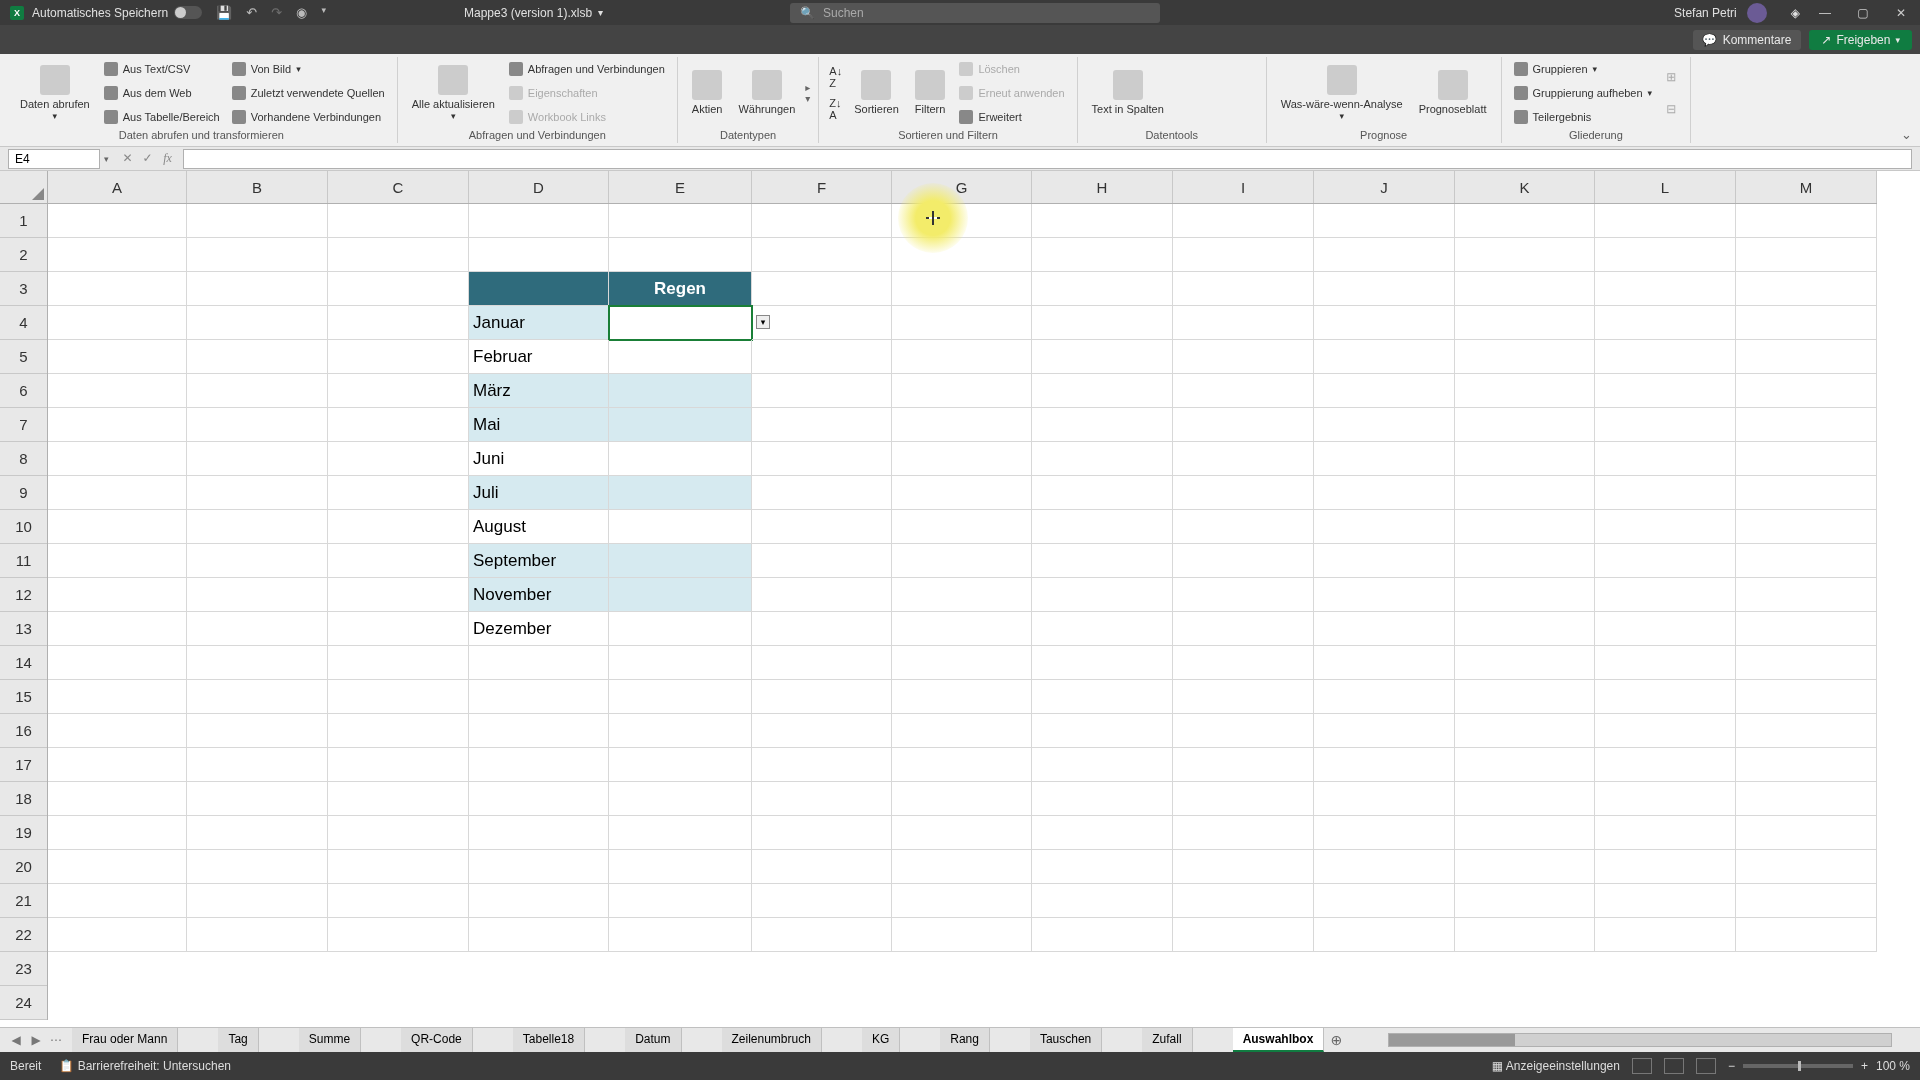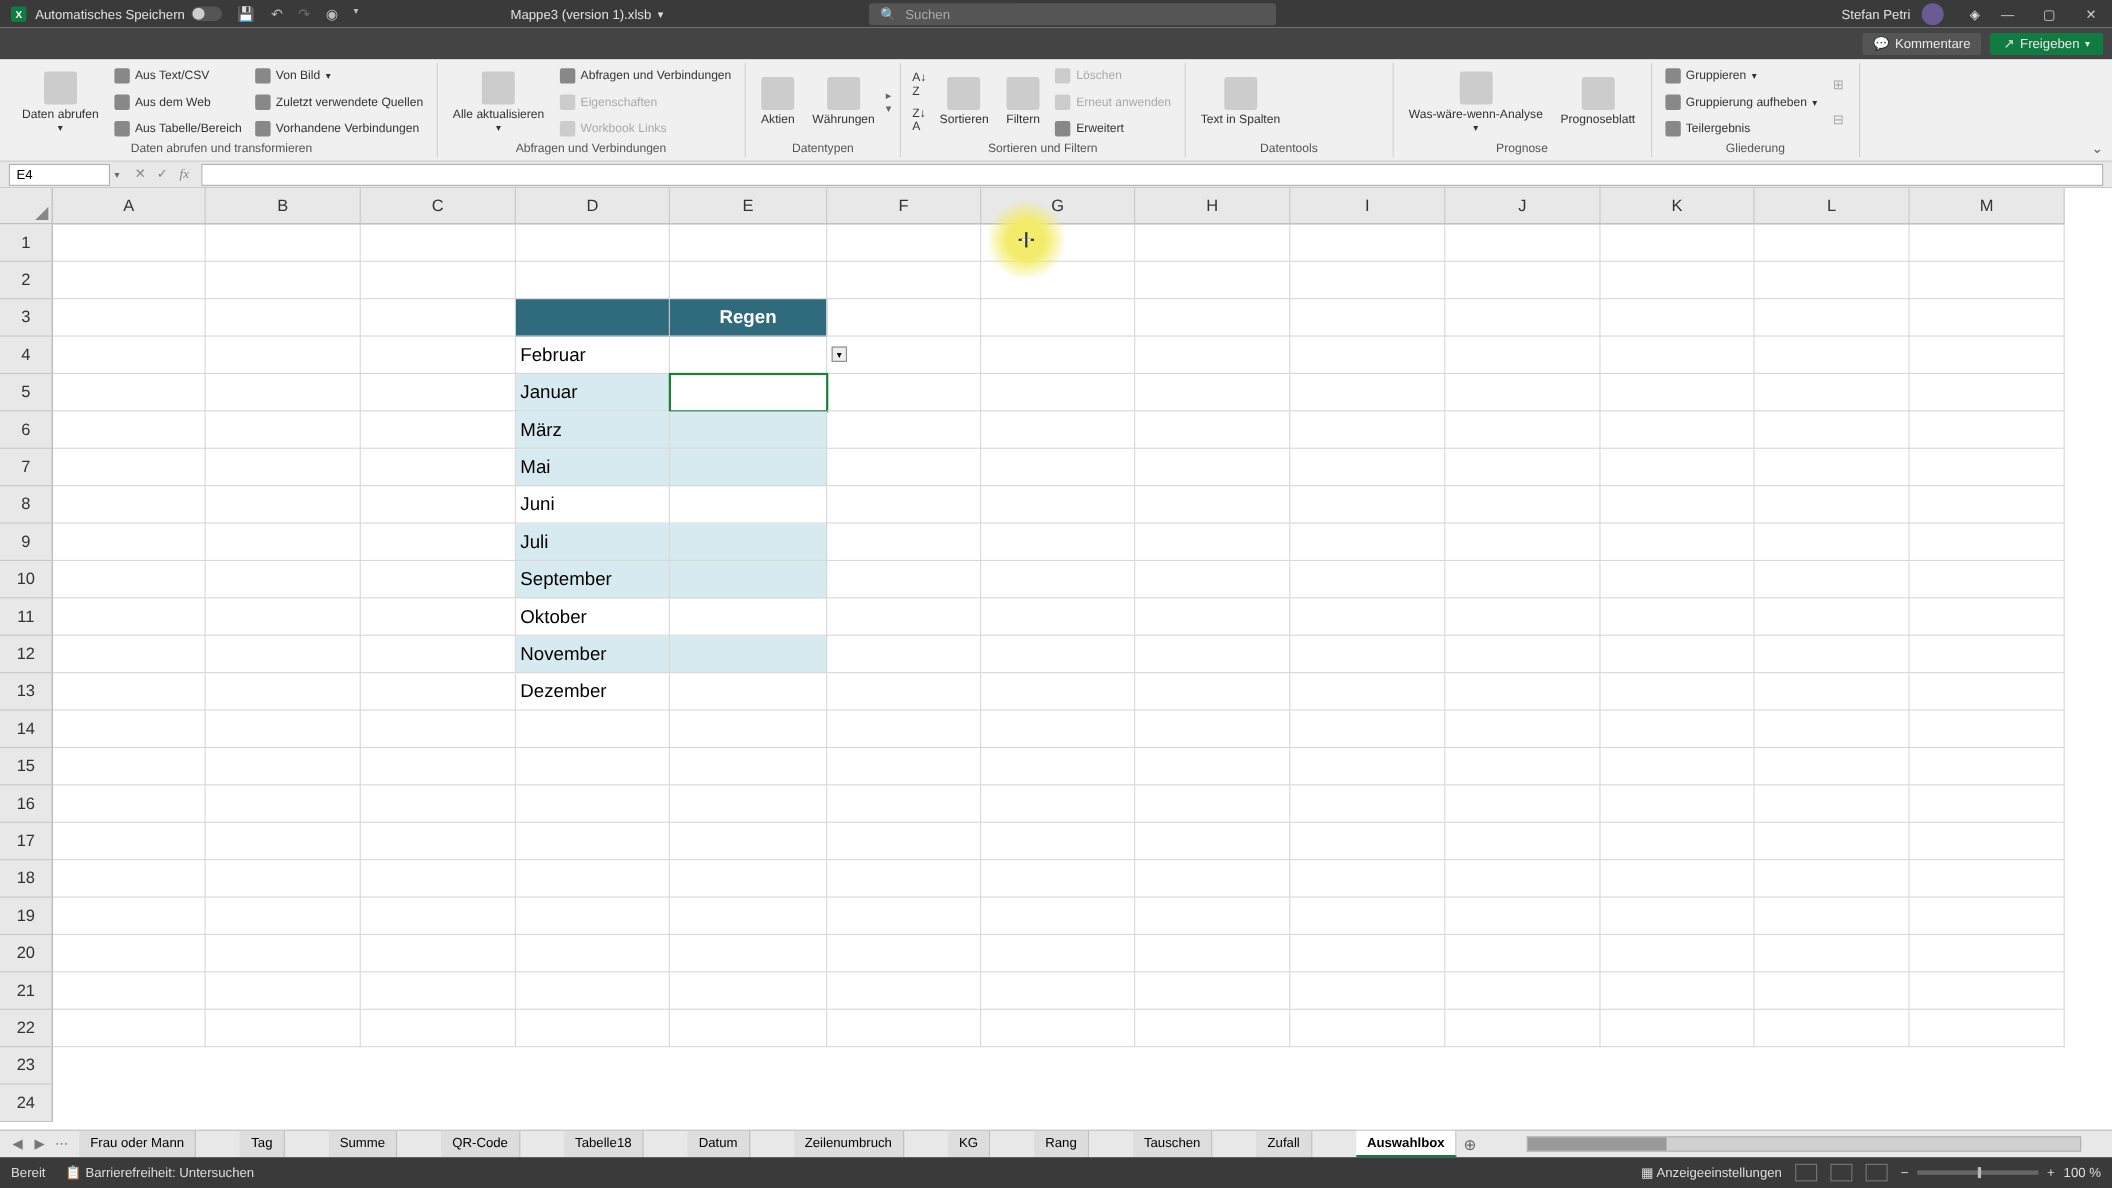--- a/index.html
+++ b/index.html
@@ -424,50 +424,50 @@
         <div class="cell cI" style="width: 141px;"></div>
         <div class="cell cJ" style="width: 141px;"></div>
         <div class="cell cK" style="width: 140px;"></div>
         <div class="cell cL" style="width: 141px;"></div>
         <div class="cell cM" style="width: 141px;"></div>
       </div>
       <div class="row">
         <div class="cell cA" style="width: 139px;"></div>
         <div class="cell cB" style="width: 141px;"></div>
         <div class="cell cC" style="width: 141px;"></div>
-        <div class="cell cD" style="width: 140px;">Februar</div>
-        <div class="cell cE" style="width: 143px;"></div>
-        <div class="cell cF" style="width: 140px;"></div>
-        <div class="cell cG" style="width: 140px;"></div>
-        <div class="cell cH" style="width: 141px;"></div>
-        <div class="cell cI" style="width: 141px;"></div>
-        <div class="cell cJ" style="width: 141px;"></div>
-        <div class="cell cK" style="width: 140px;"></div>
-        <div class="cell cL" style="width: 141px;"></div>
-        <div class="cell cM" style="width: 141px;"></div>
-      </div>
-      <div class="row">
-        <div class="cell cA" style="width: 139px;"></div>
-        <div class="cell cB" style="width: 141px;"></div>
-        <div class="cell cC" style="width: 141px;"></div>
         <div class="cell cD band" style="width: 140px;">Januar</div>
         <div class="cell cE band sel" style="width: 143px;"></div>
         <div class="cell cF" style="width: 140px;"></div>
         <div class="cell cG" style="width: 140px;"></div>
         <div class="cell cH" style="width: 141px;"></div>
         <div class="cell cI" style="width: 141px;"></div>
         <div class="cell cJ" style="width: 141px;"></div>
         <div class="cell cK" style="width: 140px;"></div>
         <div class="cell cL" style="width: 141px;"></div>
         <div class="cell cM" style="width: 141px;"></div>
       </div>
       <div class="row">
         <div class="cell cA" style="width: 139px;"></div>
         <div class="cell cB" style="width: 141px;"></div>
         <div class="cell cC" style="width: 141px;"></div>
+        <div class="cell cD" style="width: 140px;">Februar</div>
+        <div class="cell cE" style="width: 143px;"></div>
+        <div class="cell cF" style="width: 140px;"></div>
+        <div class="cell cG" style="width: 140px;"></div>
+        <div class="cell cH" style="width: 141px;"></div>
+        <div class="cell cI" style="width: 141px;"></div>
+        <div class="cell cJ" style="width: 141px;"></div>
+        <div class="cell cK" style="width: 140px;"></div>
+        <div class="cell cL" style="width: 141px;"></div>
+        <div class="cell cM" style="width: 141px;"></div>
+      </div>
+      <div class="row">
+        <div class="cell cA" style="width: 139px;"></div>
+        <div class="cell cB" style="width: 141px;"></div>
+        <div class="cell cC" style="width: 141px;"></div>
         <div class="cell cD band" style="width: 140px;">März</div>
         <div class="cell cE band" style="width: 143px;"></div>
         <div class="cell cF" style="width: 140px;"></div>
         <div class="cell cG" style="width: 140px;"></div>
         <div class="cell cH" style="width: 141px;"></div>
         <div class="cell cI" style="width: 141px;"></div>
         <div class="cell cJ" style="width: 141px;"></div>
         <div class="cell cK" style="width: 140px;"></div>
         <div class="cell cL" style="width: 141px;"></div>
         <div class="cell cM" style="width: 141px;"></div>
@@ -514,37 +514,37 @@
         <div class="cell cI" style="width: 141px;"></div>
         <div class="cell cJ" style="width: 141px;"></div>
         <div class="cell cK" style="width: 140px;"></div>
         <div class="cell cL" style="width: 141px;"></div>
         <div class="cell cM" style="width: 141px;"></div>
       </div>
       <div class="row">
         <div class="cell cA" style="width: 139px;"></div>
         <div class="cell cB" style="width: 141px;"></div>
         <div class="cell cC" style="width: 141px;"></div>
+        <div class="cell cD" style="width: 140px;">August</div>
+        <div class="cell cE" style="width: 143px;"></div>
+        <div class="cell cF" style="width: 140px;"></div>
+        <div class="cell cG" style="width: 140px;"></div>
+        <div class="cell cH" style="width: 141px;"></div>
+        <div class="cell cI" style="width: 141px;"></div>
+        <div class="cell cJ" style="width: 141px;"></div>
+        <div class="cell cK" style="width: 140px;"></div>
+        <div class="cell cL" style="width: 141px;"></div>
+        <div class="cell cM" style="width: 141px;"></div>
+      </div>
+      <div class="row">
+        <div class="cell cA" style="width: 139px;"></div>
+        <div class="cell cB" style="width: 141px;"></div>
+        <div class="cell cC" style="width: 141px;"></div>
         <div class="cell cD band" style="width: 140px;">September</div>
         <div class="cell cE band" style="width: 143px;"></div>
-        <div class="cell cF" style="width: 140px;"></div>
-        <div class="cell cG" style="width: 140px;"></div>
-        <div class="cell cH" style="width: 141px;"></div>
-        <div class="cell cI" style="width: 141px;"></div>
-        <div class="cell cJ" style="width: 141px;"></div>
-        <div class="cell cK" style="width: 140px;"></div>
-        <div class="cell cL" style="width: 141px;"></div>
-        <div class="cell cM" style="width: 141px;"></div>
-      </div>
-      <div class="row">
-        <div class="cell cA" style="width: 139px;"></div>
-        <div class="cell cB" style="width: 141px;"></div>
-        <div class="cell cC" style="width: 141px;"></div>
-        <div class="cell cD" style="width: 140px;">Oktober</div>
-        <div class="cell cE" style="width: 143px;"></div>
         <div class="cell cF" style="width: 140px;"></div>
         <div class="cell cG" style="width: 140px;"></div>
         <div class="cell cH" style="width: 141px;"></div>
         <div class="cell cI" style="width: 141px;"></div>
         <div class="cell cJ" style="width: 141px;"></div>
         <div class="cell cK" style="width: 140px;"></div>
         <div class="cell cL" style="width: 141px;"></div>
         <div class="cell cM" style="width: 141px;"></div>
       </div>
       <div class="row">

